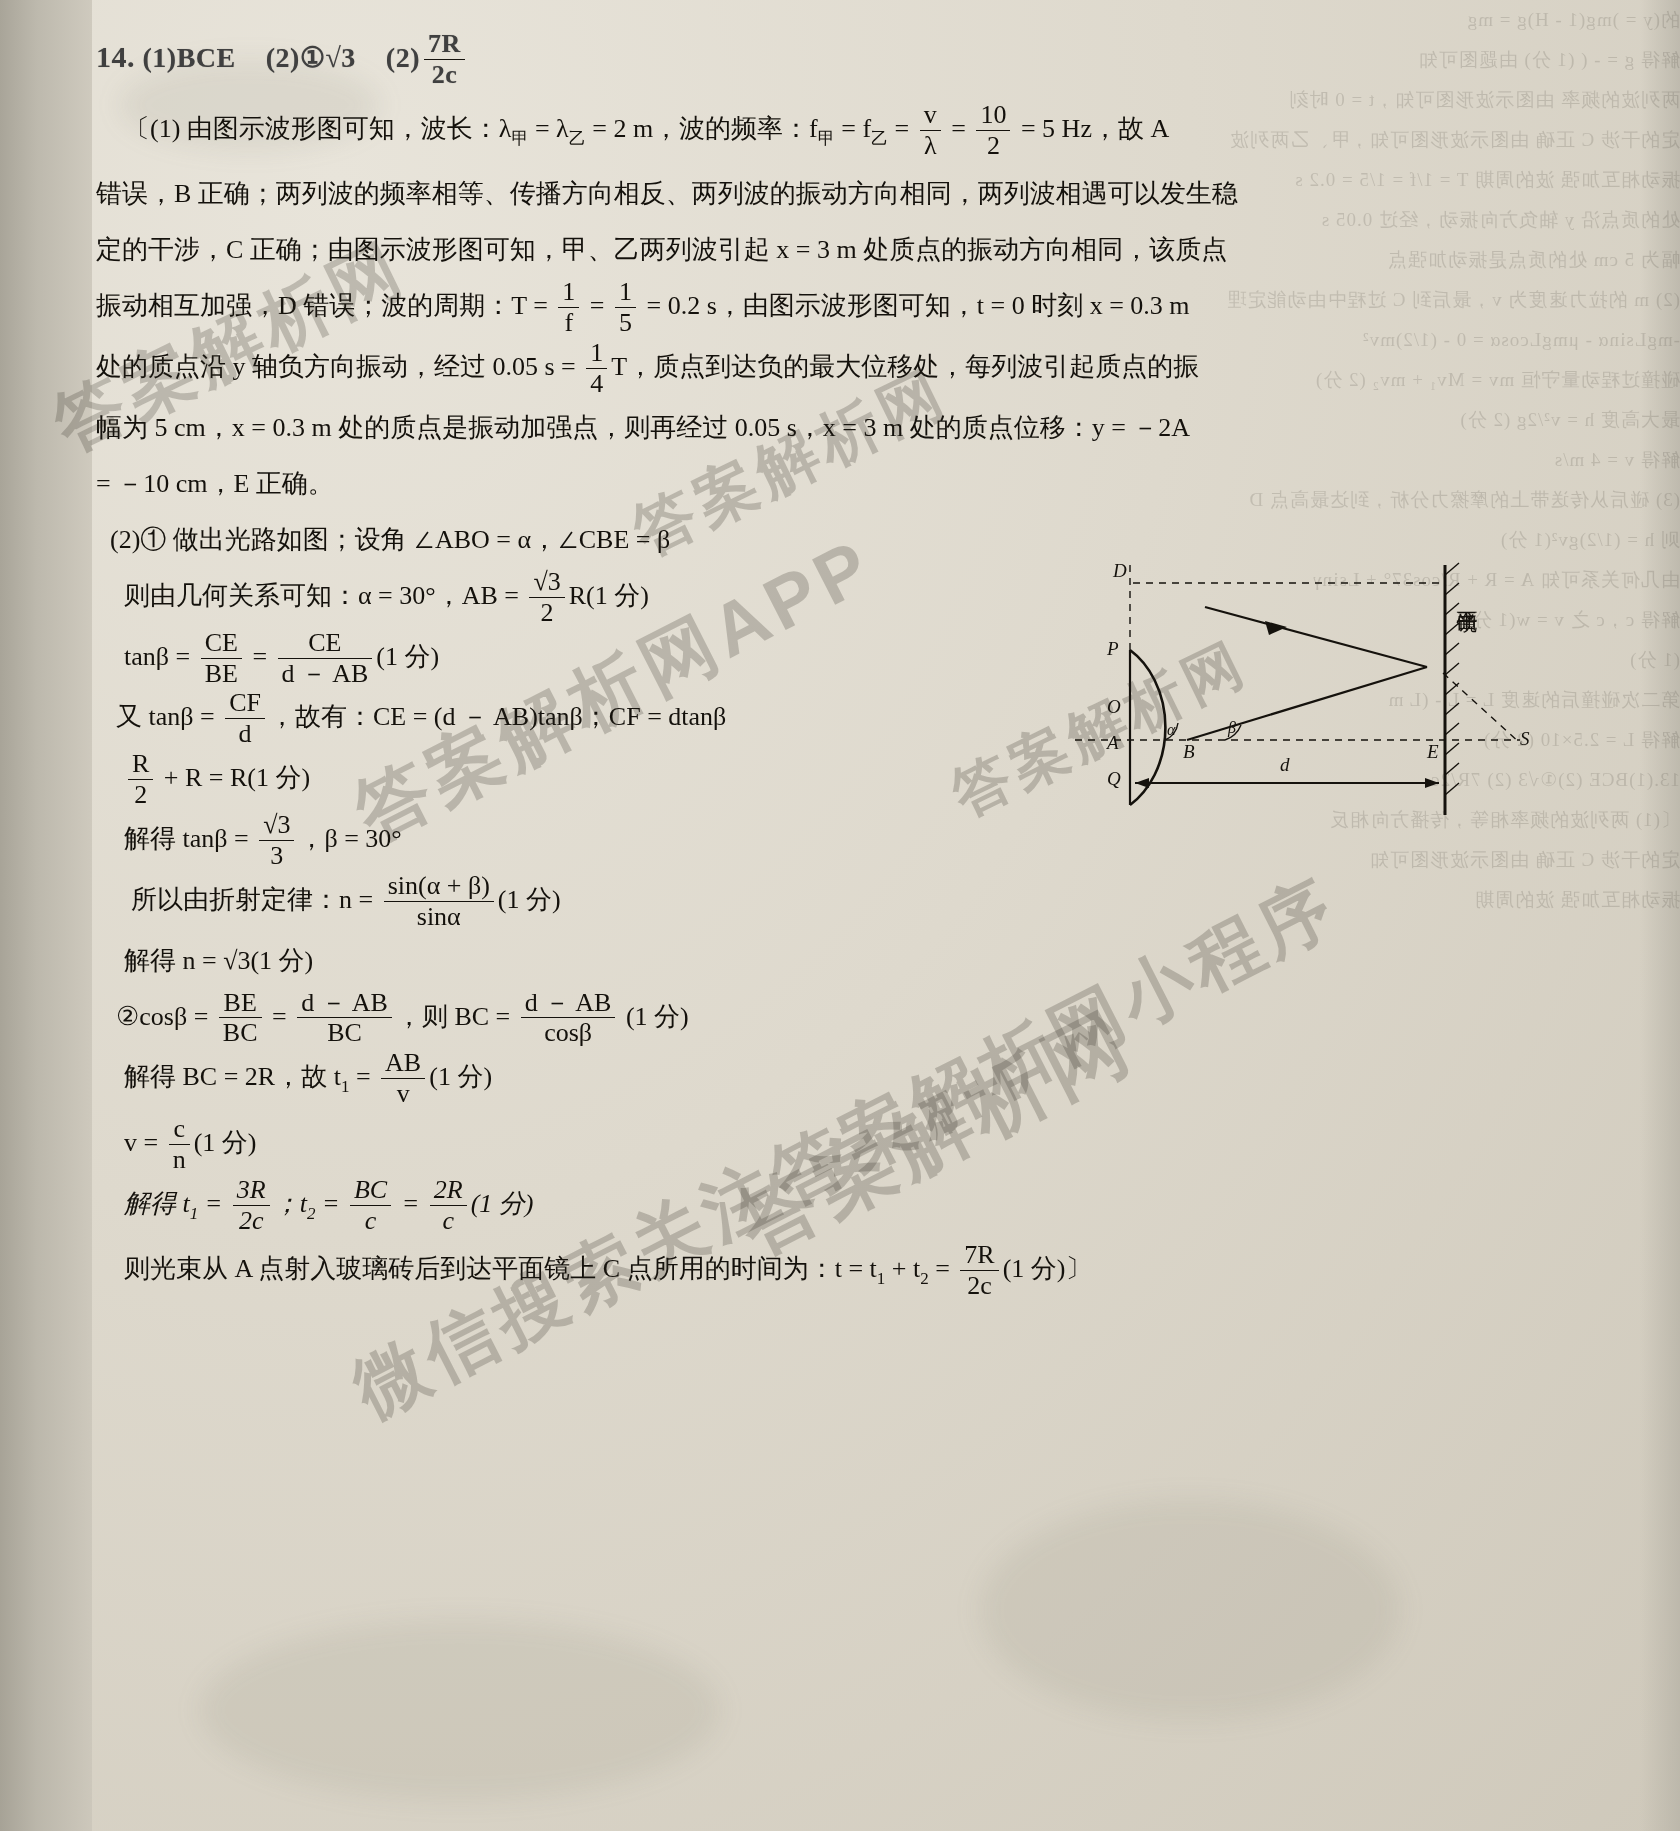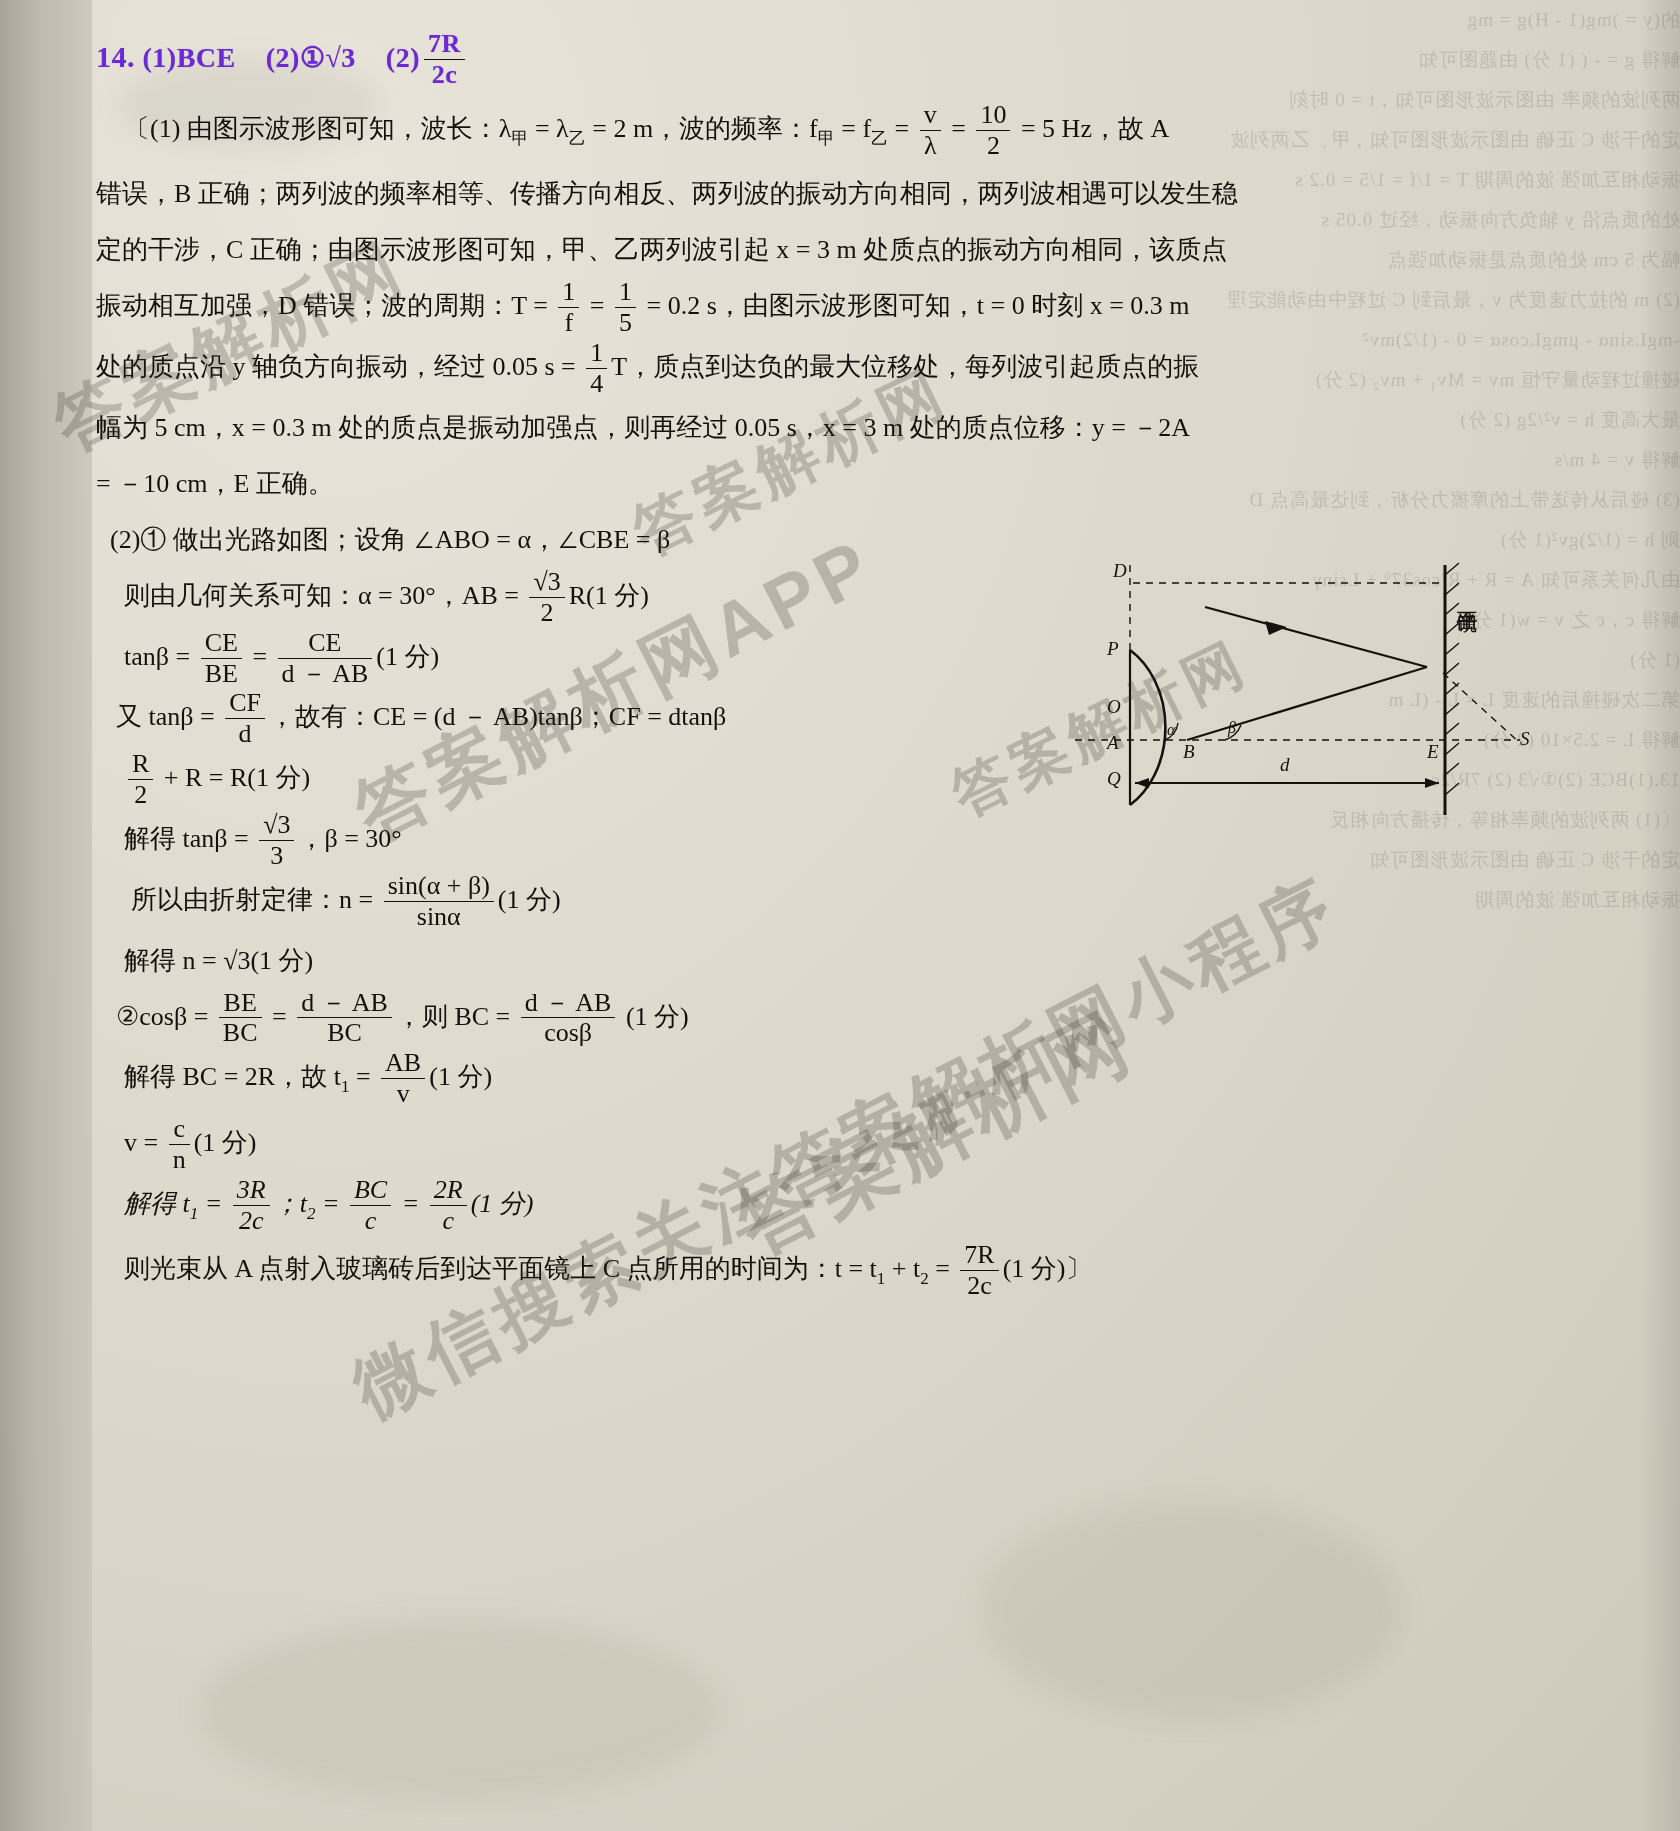--- a/index.html
+++ b/index.html
@@ -44,21 +44,21 @@
   
   #content{
     position:absolute;left:96px;top:30px;width:1560px;
     color:#14110c;
   }
   .line{
     font-size:26px;
     line-height:52px;
     margin:0 0 4px 0;
     letter-spacing:.5px;
-    color:#6d28d9;
+    color:#404040;
     text-shadow:0 0 1px rgba(0,0,0,.25);
   }
   .hdr{font-size:28px;font-weight:bold;margin-bottom:10px;}
   .hdr .num{font-size:30px;font-weight:bold;}
   .para{font-size:26px;line-height:56px;text-align:justify;}
   .frac{
     display:inline-block;vertical-align:middle;text-align:center;
     font-size:26px;line-height:1.15;margin:0 4px;position:relative;top:-1px;
   }
   .frac .n{display:block;padding:0 4px;}

